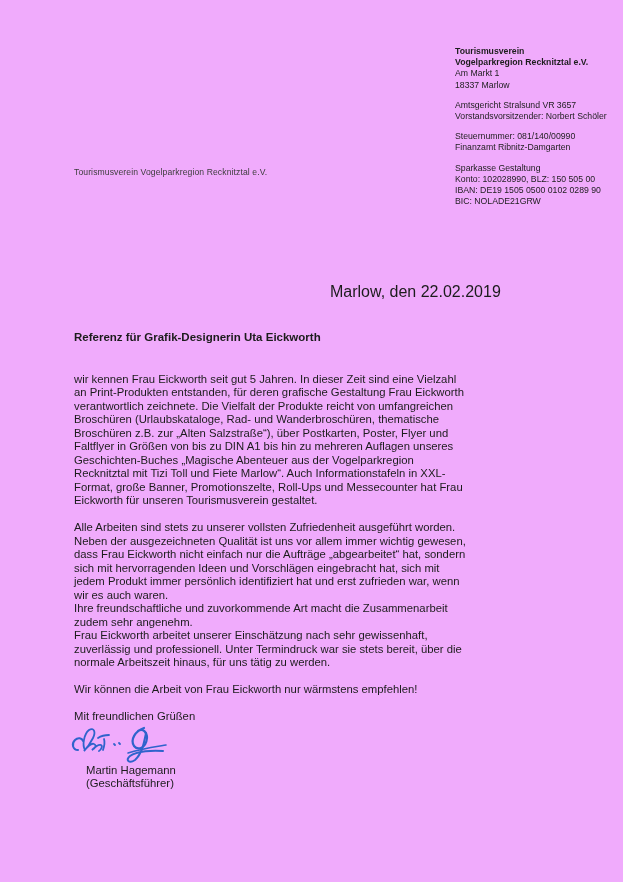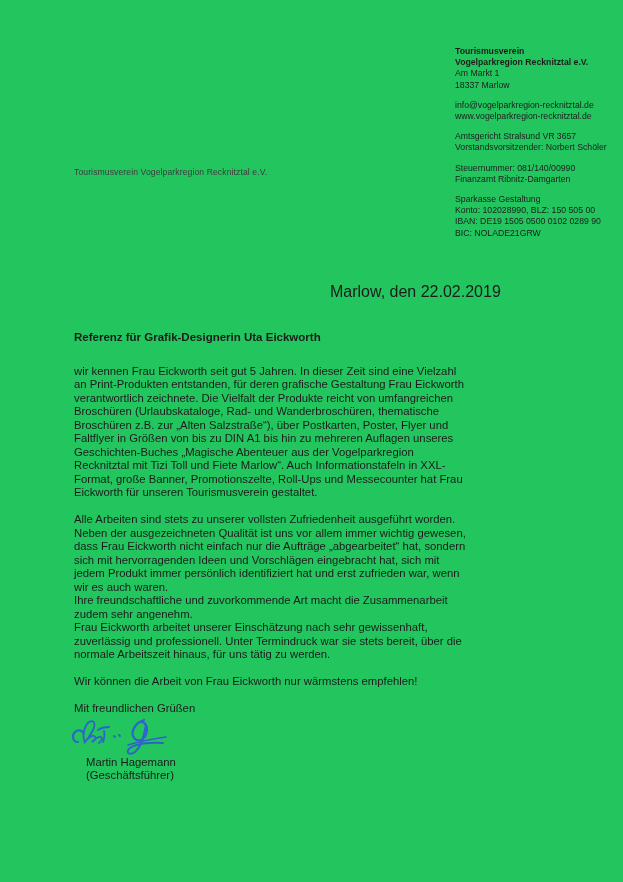--- a/index.html
+++ b/index.html
@@ -1,20 +1,20 @@
 <!DOCTYPE html>
 <html lang="de"><head>
 <meta charset="utf-8">
 <style>
   * { margin:0; padding:0; box-sizing:border-box; }
   html, body { background:#ffffff; }
   .page {
     position:relative;
     width:623px; height:882px;
-    background:#22c55e;
+    background:#f0abfc;
     font-family:"Liberation Sans", sans-serif;
     color:#1c1c1c;
     overflow:hidden;
   }
   
   .letterhead {
     position:absolute; left:455px; top:46px;
     font-size:8.7px; line-height:11.2px;
     color:#1d1d1d;
     width:165px;
@@ -32,43 +32,39 @@
   .dateline {
     position:absolute; left:330px; top:283px;
     font-size:16px;
   }
 
   
   .main {
     position:absolute; left:74px; top:331px; width:394px;
     font-size:11.3px; line-height:13.5px;
   }
-  .subject { font-weight:bold; font-size:11.5px; margin-bottom:20px; }
+  .subject { font-weight:bold; font-size:11.5px; margin-bottom:28px; }
   .salutation { margin-bottom:13.5px; }
   .para { margin-bottom:13.5px; }
   .para p { margin:0; }
   .greeting { margin-bottom:0; }
   .sig-svg { display:block; margin:0 0 0 -6px; }
   .signer p { margin:0;padding-left:12px; }
 </style>
 </head>
 <body>
 
 <div class="page">
 
   <div class="letterhead">
     <div class="lh-group">
       <div class="bold">Tourismusverein</div>
       <div class="bold">Vogelparkregion Recknitztal e.V.</div>
       <div>Am Markt 1</div>
       <div>18337 Marlow</div>
-    </div>
-    <div class="lh-group">
-      <div>info@vogelparkregion-recknitztal.de</div>
-      <div>www.vogelparkregion-recknitztal.de</div>
     </div>
     <div class="lh-group">
       <div>Amtsgericht Stralsund VR 3657</div>
       <div>Vorstandsvorsitzender: Norbert Schöler</div>
     </div>
     <div class="lh-group">
       <div>Steuernummer: 081/140/00990</div>
       <div>Finanzamt Ribnitz-Damgarten</div>
     </div>
     <div class="lh-group">

